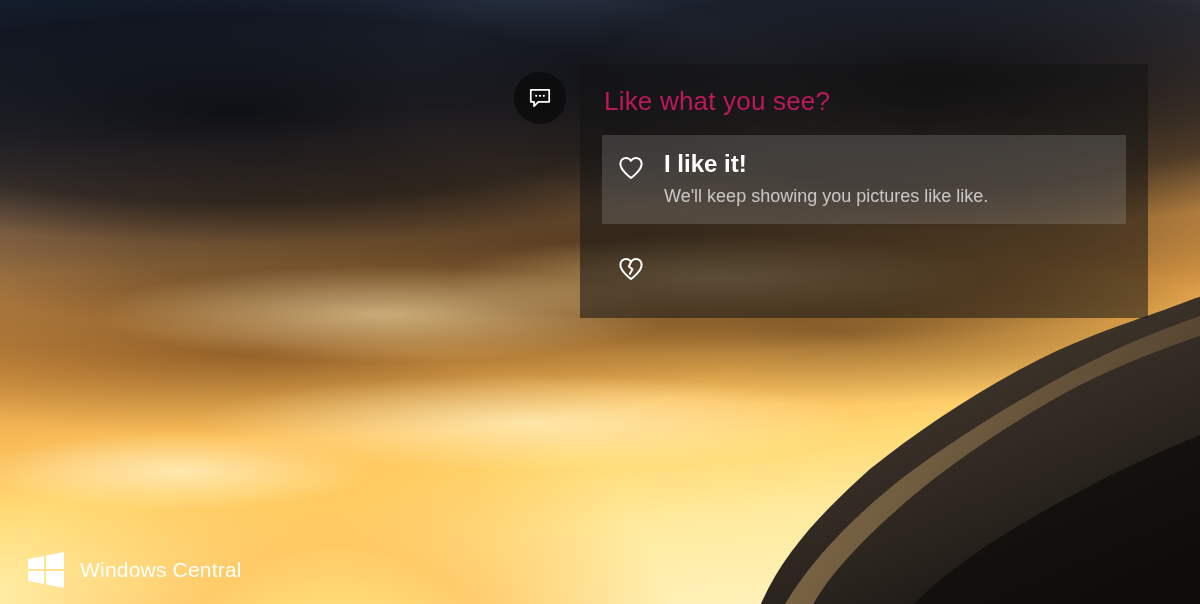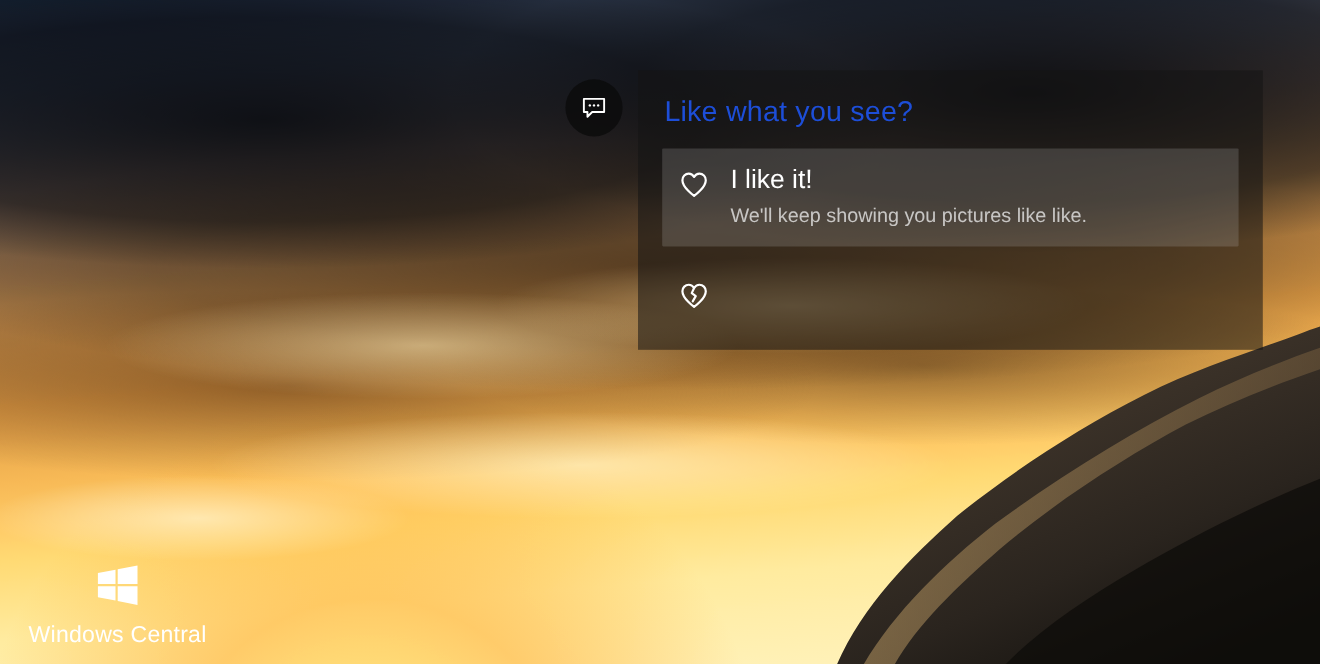--- a/index.html
+++ b/index.html
@@ -94,21 +94,21 @@
     width: 568px;
     background: rgba(20,20,20,0.55);
     padding: 22px 22px 18px 22px;
     box-sizing: border-box;
     color: #fff;
   }
   .panel-title {
     font-size: 26px;
     font-weight: 400;
     margin: 0 0 18px 2px;
-    color: #1d4ed8;
+    color: #be185d;
     letter-spacing: 0.2px;
   }
   .option {
     display: flex;
     align-items: flex-start;
     gap: 18px;
     padding: 14px 18px 16px 14px;
     border-radius: 1px;
     cursor: pointer;
   }
@@ -121,41 +121,40 @@
   .opt-icon {
     margin-top: 4px;
     flex: 0 0 30px;
     display: flex;
     align-items: center;
     justify-content: center;
   }
   .opt-text { flex: 1 1 auto; }
   .opt-title {
     font-size: 24px;
-    font-weight: 400;
+    font-weight: 700;
     color: #ffffff;
     line-height: 1.25;
   }
   .opt-sub {
     margin-top: 6px;
     font-size: 18px;
     color: rgba(235,235,235,0.78);
     line-height: 1.3;
   }
 
   
   .watermark {
     position: absolute;
     left: 26px;
     bottom: 14px;
     display: flex;
     align-items: center;
     gap: 14px;
     color: #fff;
-    flex-direction: column;
   }
   .wm-logo {
     width: 40px;
     height: 40px;
     display: block;
   }
   .wm-text {
     font-size: 21px;
     font-weight: 400;
     letter-spacing: 0.2px;

